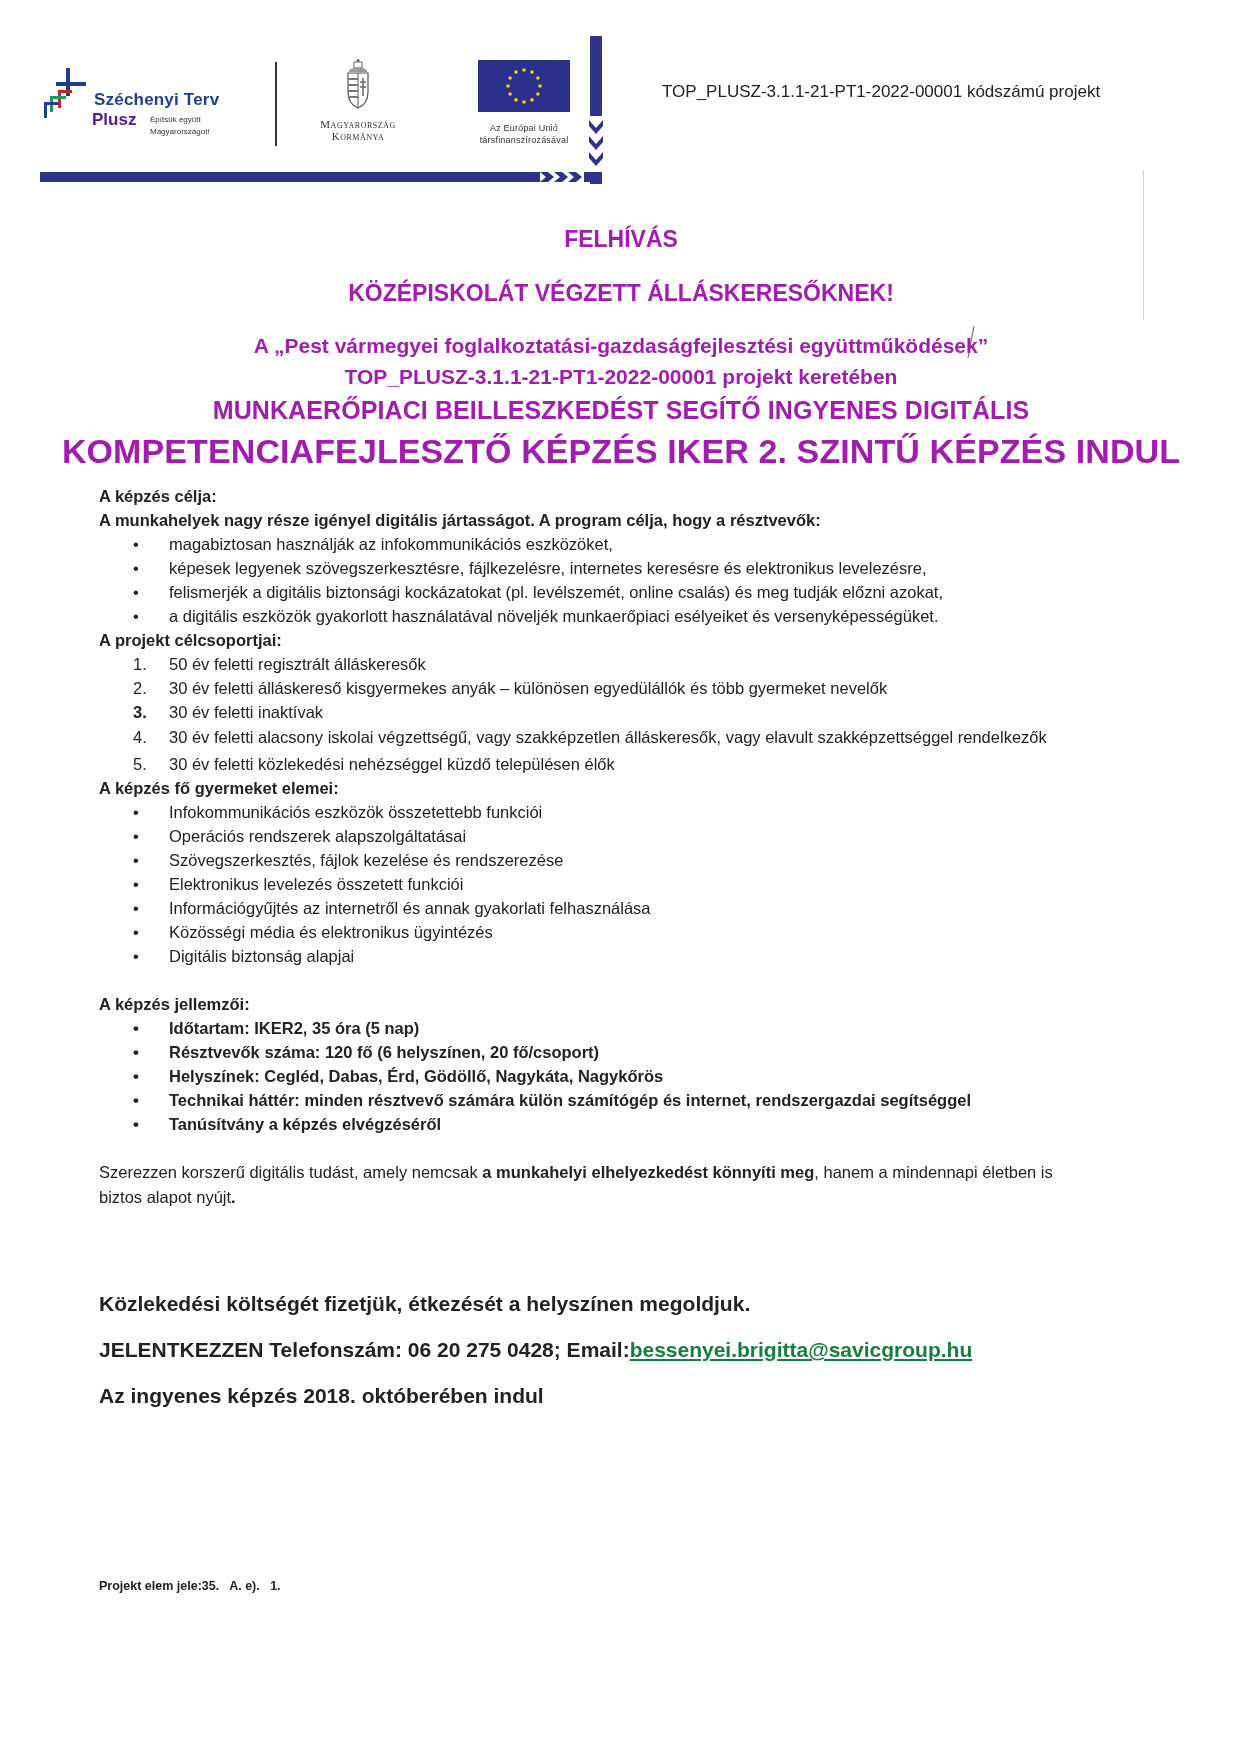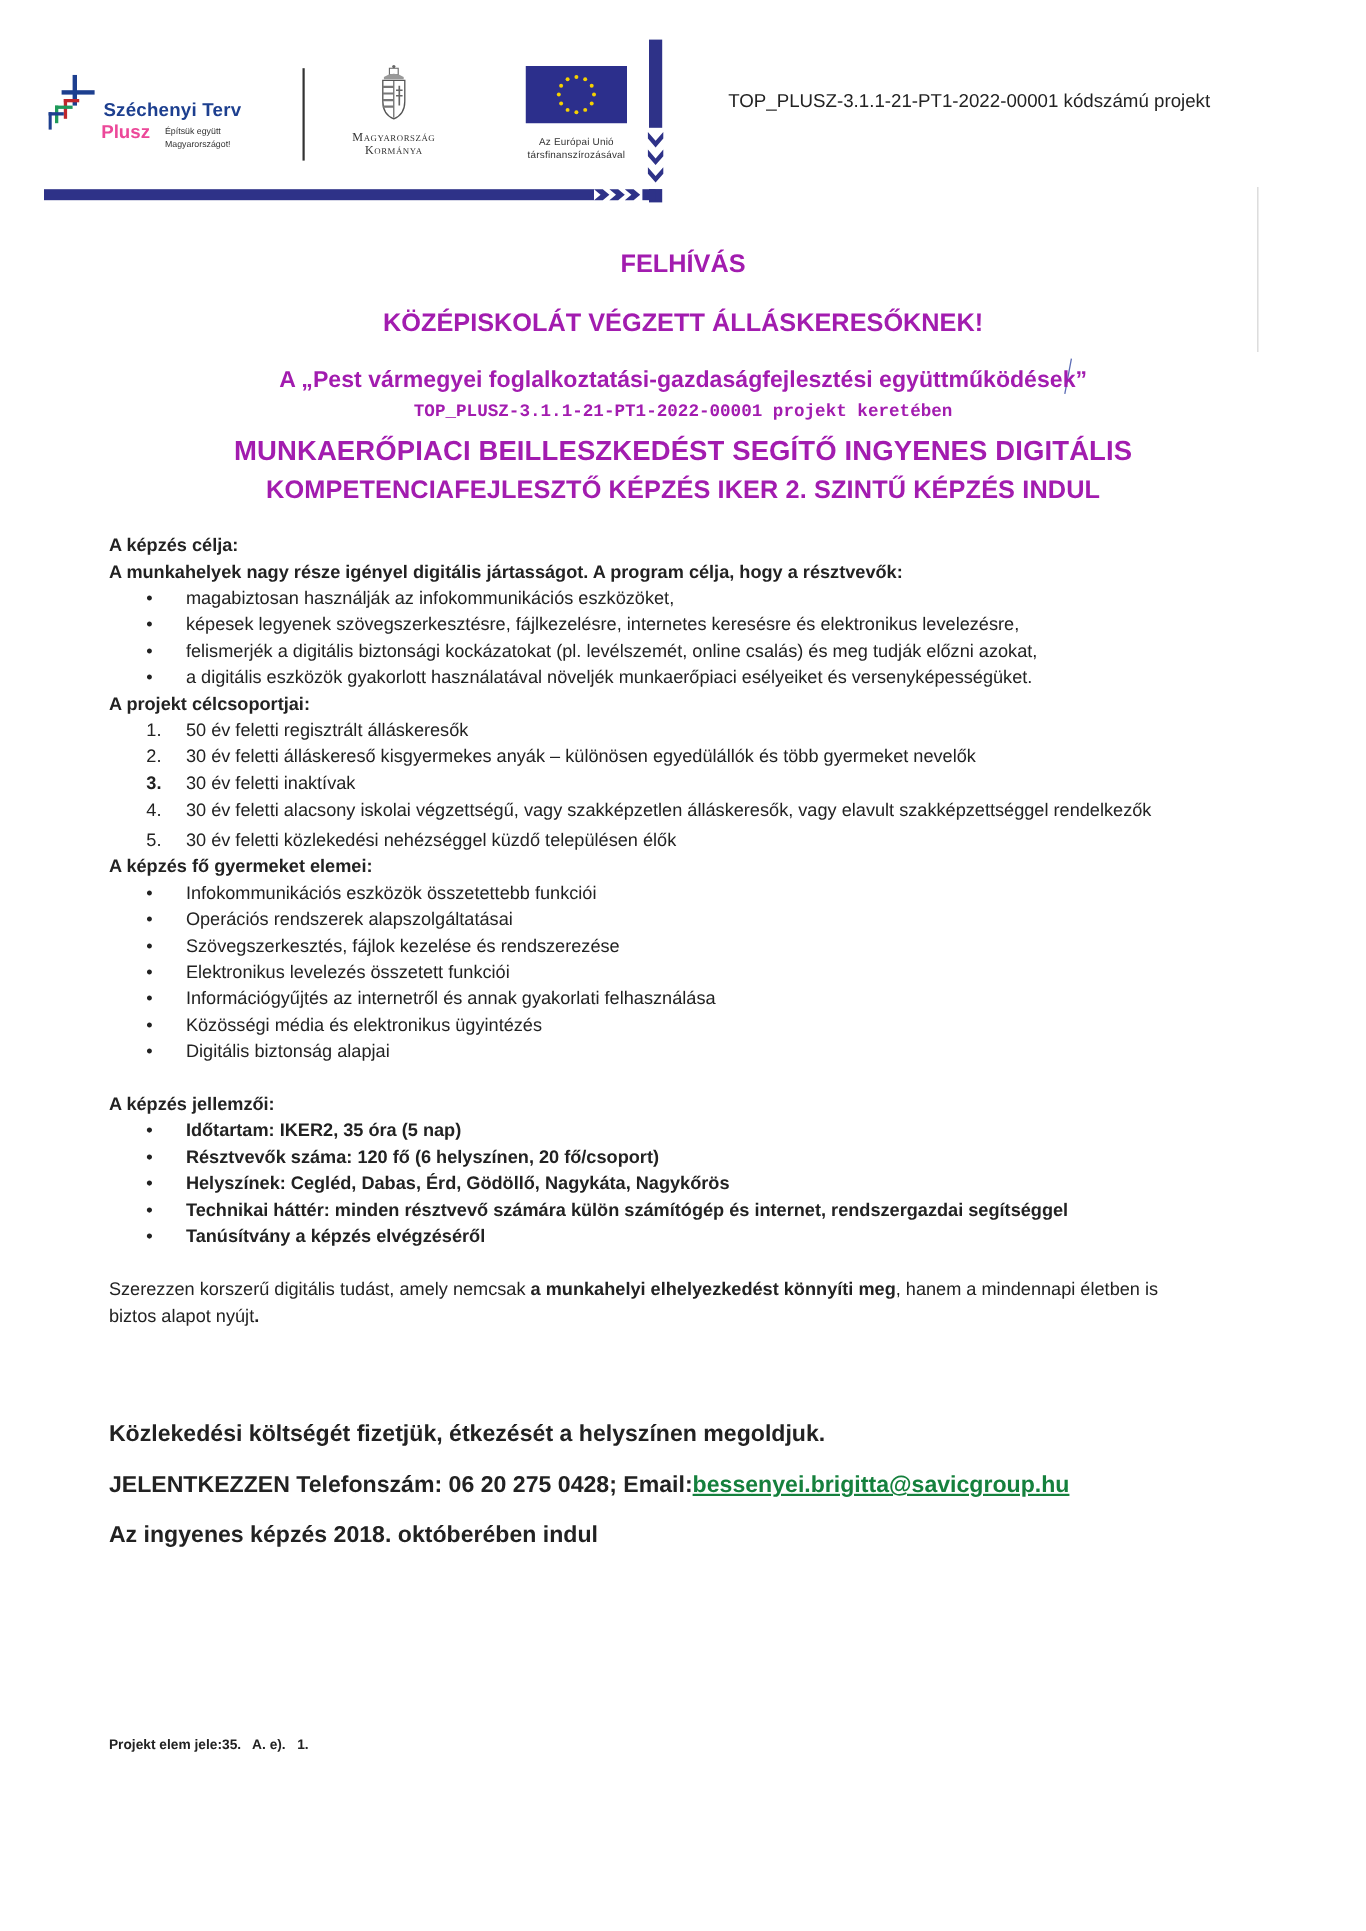--- a/index.html
+++ b/index.html
@@ -4,21 +4,21 @@
   <style>
     * { box-sizing: border-box; margin: 0; padding: 0; }
     html, body { width: 1242px; height: 1755px; background: #ffffff; }
     body { position: relative; font-family: "Liberation Sans", sans-serif; color: #1b1b1b; overflow: hidden; }
 
     
     .header { position: absolute; left: 0; top: 0; width: 1213px; height: 200px; }
     .sz-logo { position: absolute; left: 44px; top: 68px; width: 220px; height: 80px; }
     .sz-mark { position: absolute; left: 0; top: 0; width: 50px; height: 50px; }
     .sz-title { position: absolute; left: 50px; top: 22px; font-size: 17px; font-weight: 700; color: #1d3f8f; white-space: nowrap; letter-spacing: 0.2px; }
-    .sz-plus { position: absolute; left: 48px; top: 42px; font-size: 17px; font-weight: 700; color: #ec4899; }
+    .sz-plus { position: absolute; left: 48px; top: 42px; font-size: 17px; font-weight: 700; color: #4c1d95; }
     .sz-tag { position: absolute; left: 106px; top: 46px; font-size: 8px; font-weight: 400; color: #333; line-height: 12px; white-space: nowrap; }
     .sep-v { position: absolute; left: 275px; top: 62px; width: 2px; height: 84px; background: #333; }
 
     .hu-logo { position: absolute; left: 298px; top: 58px; width: 120px; height: 100px; text-align: center; }
     .hu-crest { width: 30px; height: 52px; margin: 0 auto; }
     .hu-text { font-family: "Liberation Serif", serif; font-size: 11px; color: #333; line-height: 12px; letter-spacing: 0.5px; margin-top: 4px; }
 
     .eu-logo { position: absolute; left: 444px; top: 60px; width: 160px; height: 100px; text-align: center; }
     .eu-flag { width: 92px; height: 52px; margin: 0 auto; background: #2c2f8c; }
     .eu-text { font-size: 9px; color: #333; line-height: 12px; margin-top: 6px; letter-spacing: 0.2px; }
@@ -28,23 +28,23 @@
     .chev-bottom { position: absolute; left: 540px; top: 168px; width: 56px; height: 18px; }
     .chev-right { position: absolute; left: 586px; top: 116px; width: 20px; height: 56px; }
 
     .code-top { position: absolute; left: 662px; top: 82px; font-size: 17px; color: #222; white-space: nowrap; }
 
     
     .title-block { position: absolute; left: 0; width: 1242px; text-align: center; font-weight: 700; color: #a21caf; white-space: nowrap; }
     .t-felhivas { top: 226px; font-size: 23px; }
     .t-kozep { top: 280px; font-size: 23px; }
     .t-pest { top: 334px; font-size: 21px; font-weight: 700; }
-    .t-top { top: 365px; font-size: 16px; font-family: Liberation Mono, monospace; }
+    .t-top { top: 365px; font-size: 21px; }
     .t-munka { top: 396px; font-size: 25px; letter-spacing: 0.1px; }
-    .t-kompet { top: 432px; font-size: 23px; letter-spacing: 0.1px; }
+    .t-kompet { top: 432px; font-size: 34px; letter-spacing: 0.1px; }
 
     
     .body { position: absolute; left: 99px; top: 484px; width: 1080px; font-size: 16.5px; line-height: 24px; color: #222; }
     .h { font-weight: 700; }
     ul.bul { list-style: none; }
     ul.bul li { position: relative; padding-left: 70px; }
     ul.bul li .dot { position: absolute; left: 34px; top: 0; }
     ol.num { list-style: none; }
     ol.num li { position: relative; padding-left: 70px; }
     ol.num li .n { position: absolute; left: 34px; top: 0; }

